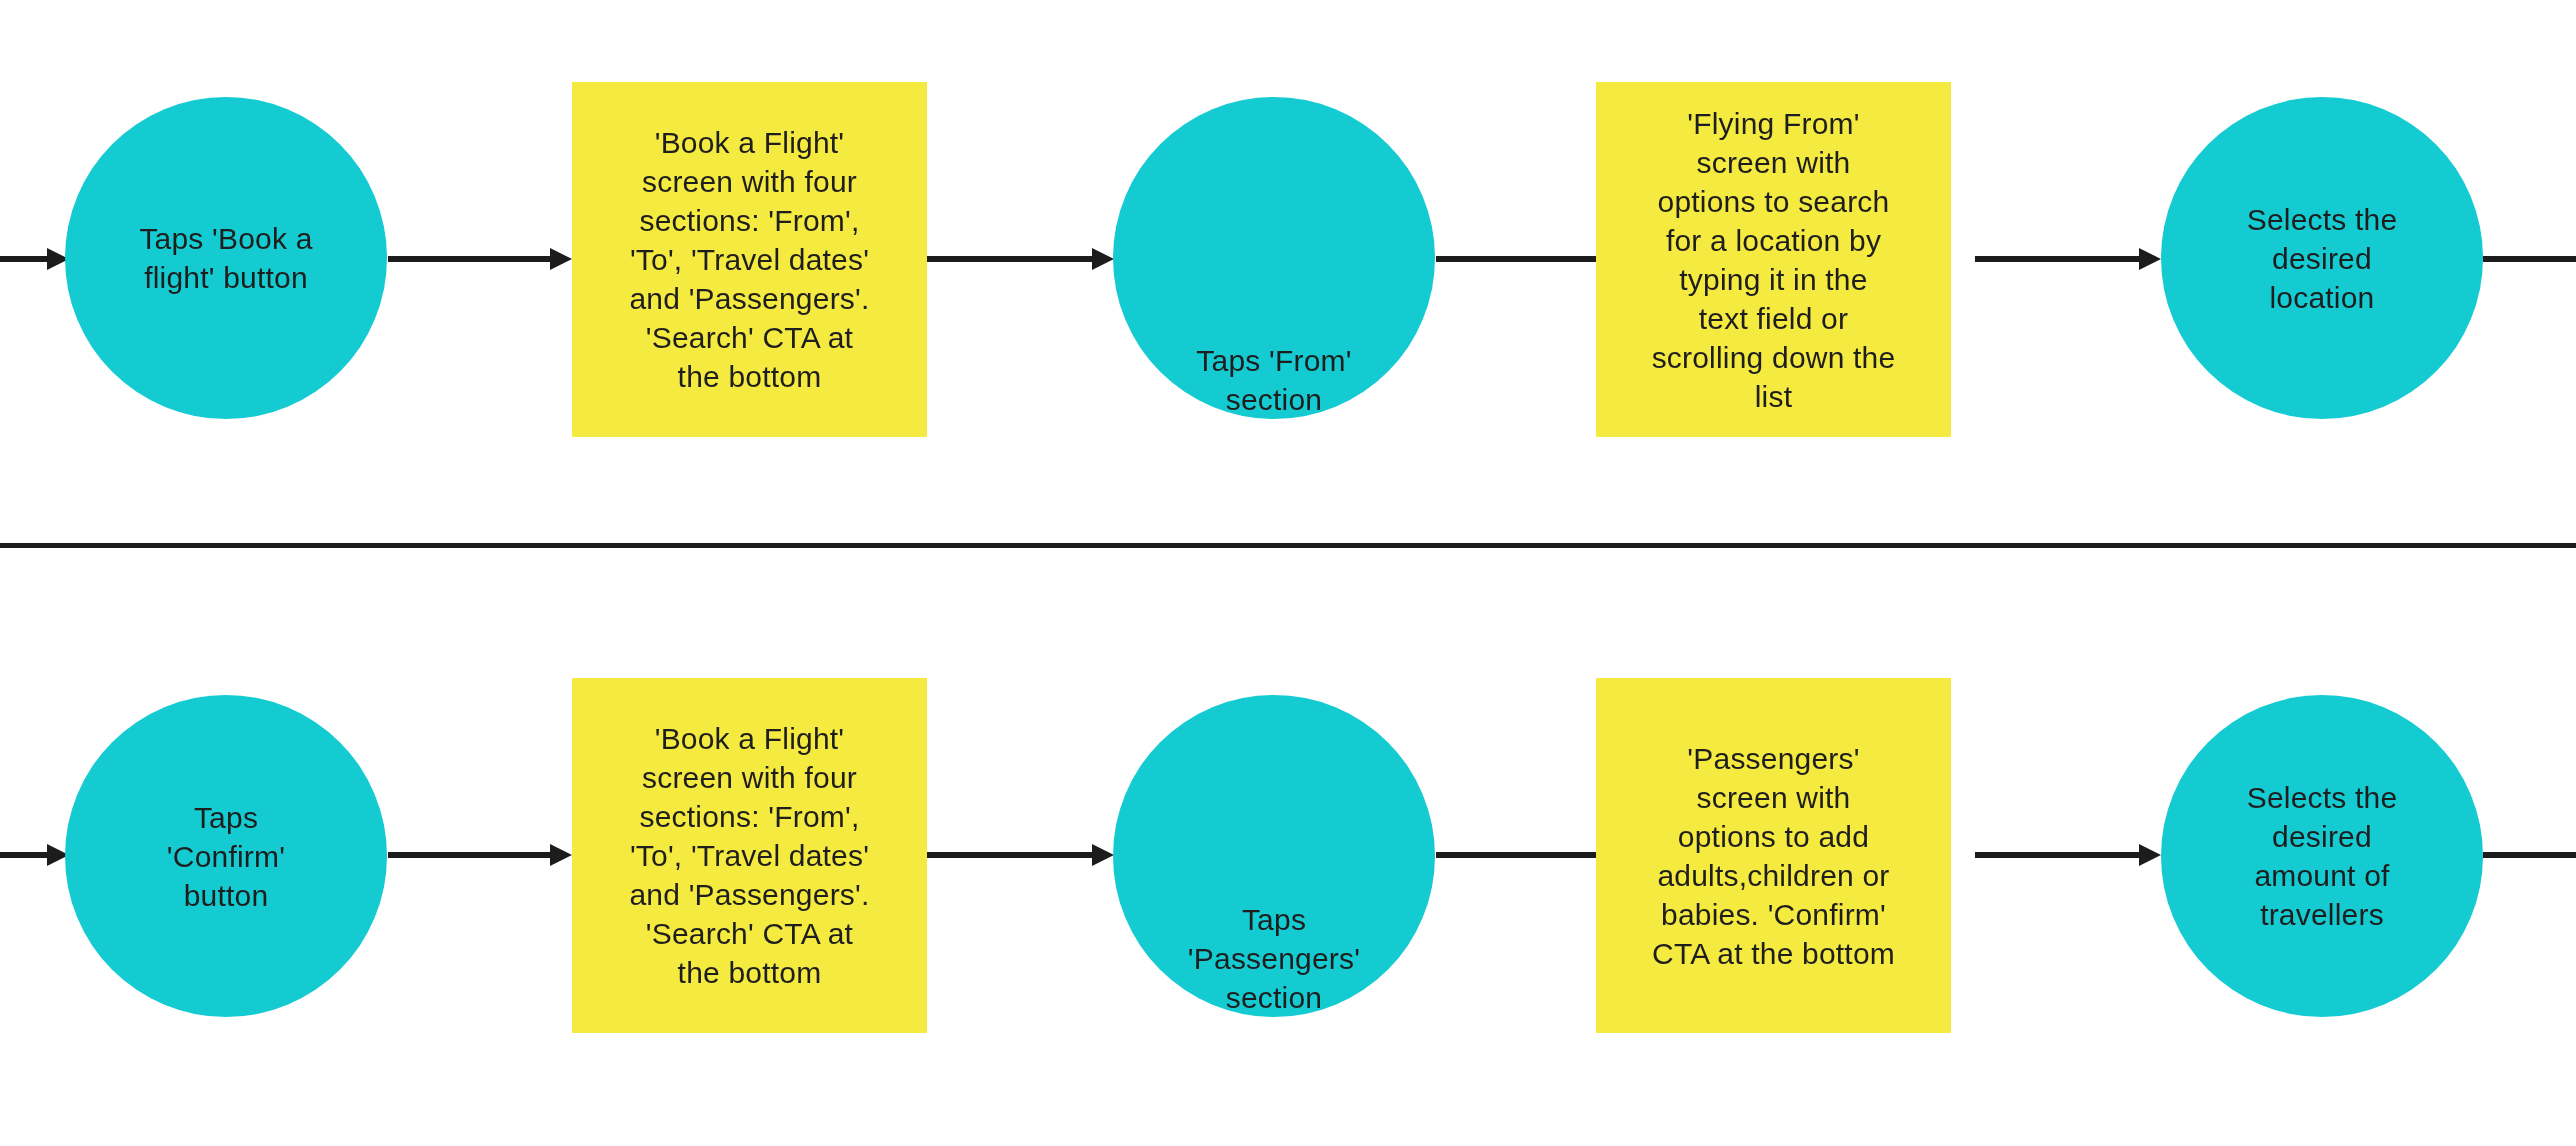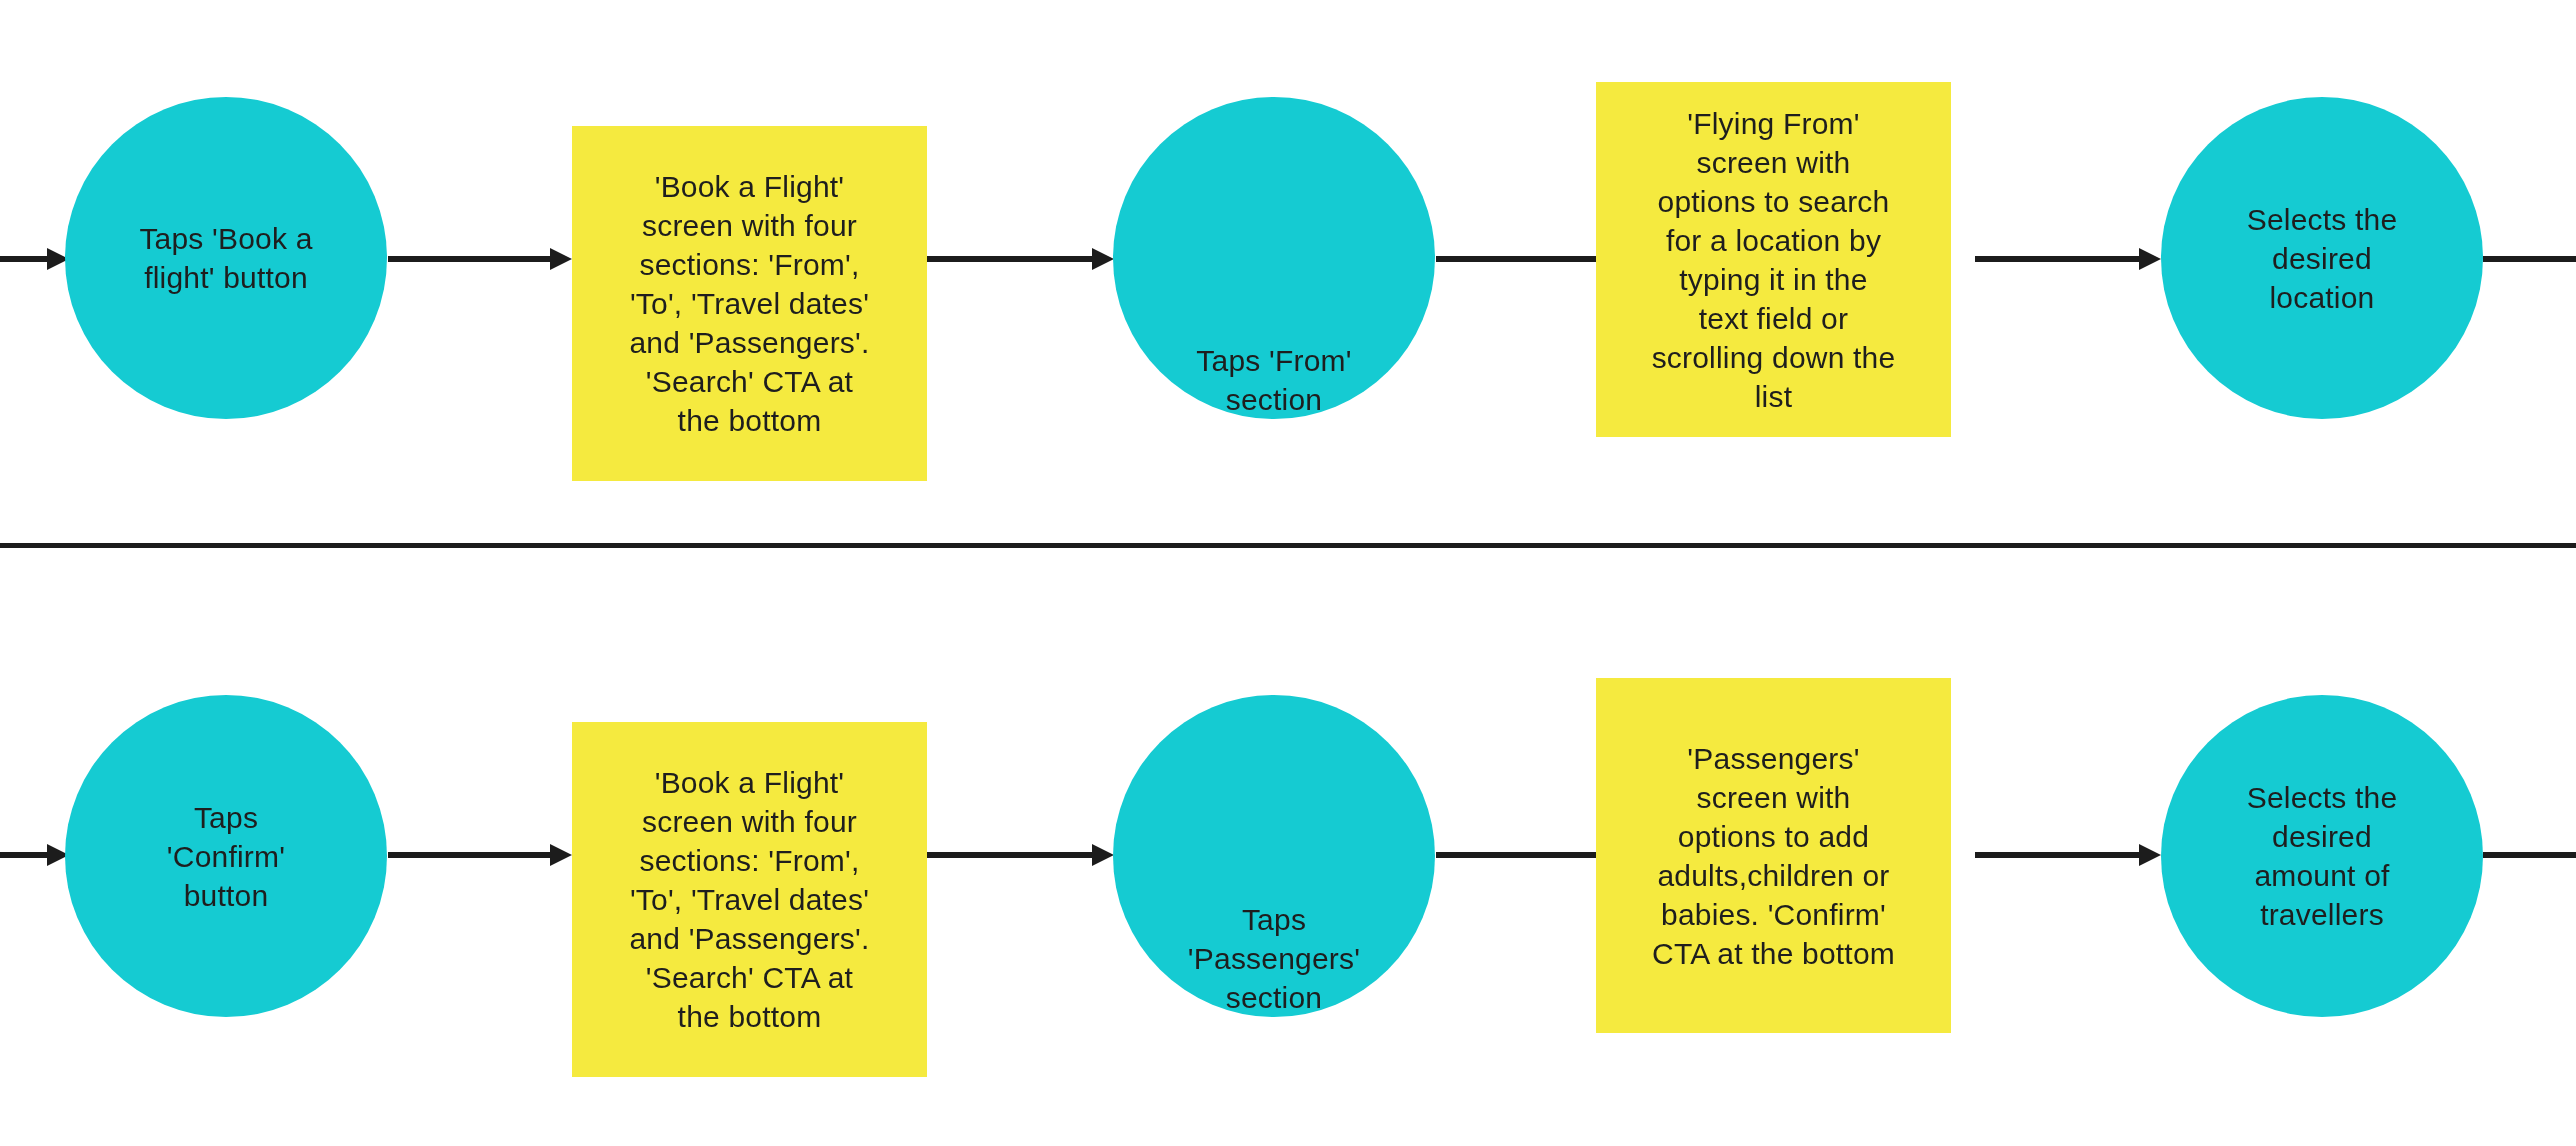--- a/index.html
+++ b/index.html
@@ -43,21 +43,21 @@
     border-top:11.2px solid transparent;
     border-bottom:11.2px solid transparent;
     border-left:22.4px solid var(--line);
   }
   .arrow.no-head .shaft{right:0;}
   .divider{
     position:absolute;left:0;top:543px;width:2576px;height:5.2px;
     background:var(--line);
   }
   
-  .col-c1{left:65px;}  .col-b1{left:572px;margin-top:44px;}  .col-c2{left:1113px;align-items:flex-end;}
+  .col-c1{left:65px;}  .col-b1{left:572px;}  .col-c2{left:1113px;align-items:flex-end;}
   .col-b2{left:1596px;} .col-c3{left:2161px;}
   .r1.circle{top:97px;} .r1.box{top:82px;}  .r1.arrow{top:248px;}
   .r2.circle{top:695px;} .r2.box{top:678px;} .r2.arrow{top:844px;}
   .a1{left:0;width:69px;} .a2{left:388px;width:184px;} .a3{left:927px;width:187px;}
   .a4{left:1436px;width:182px;} .a5{left:1975px;width:186px;} .a6{left:2483px;width:93px;}
 </style>
 </head>
 <body>
 
 <div class="flow-canvas">

